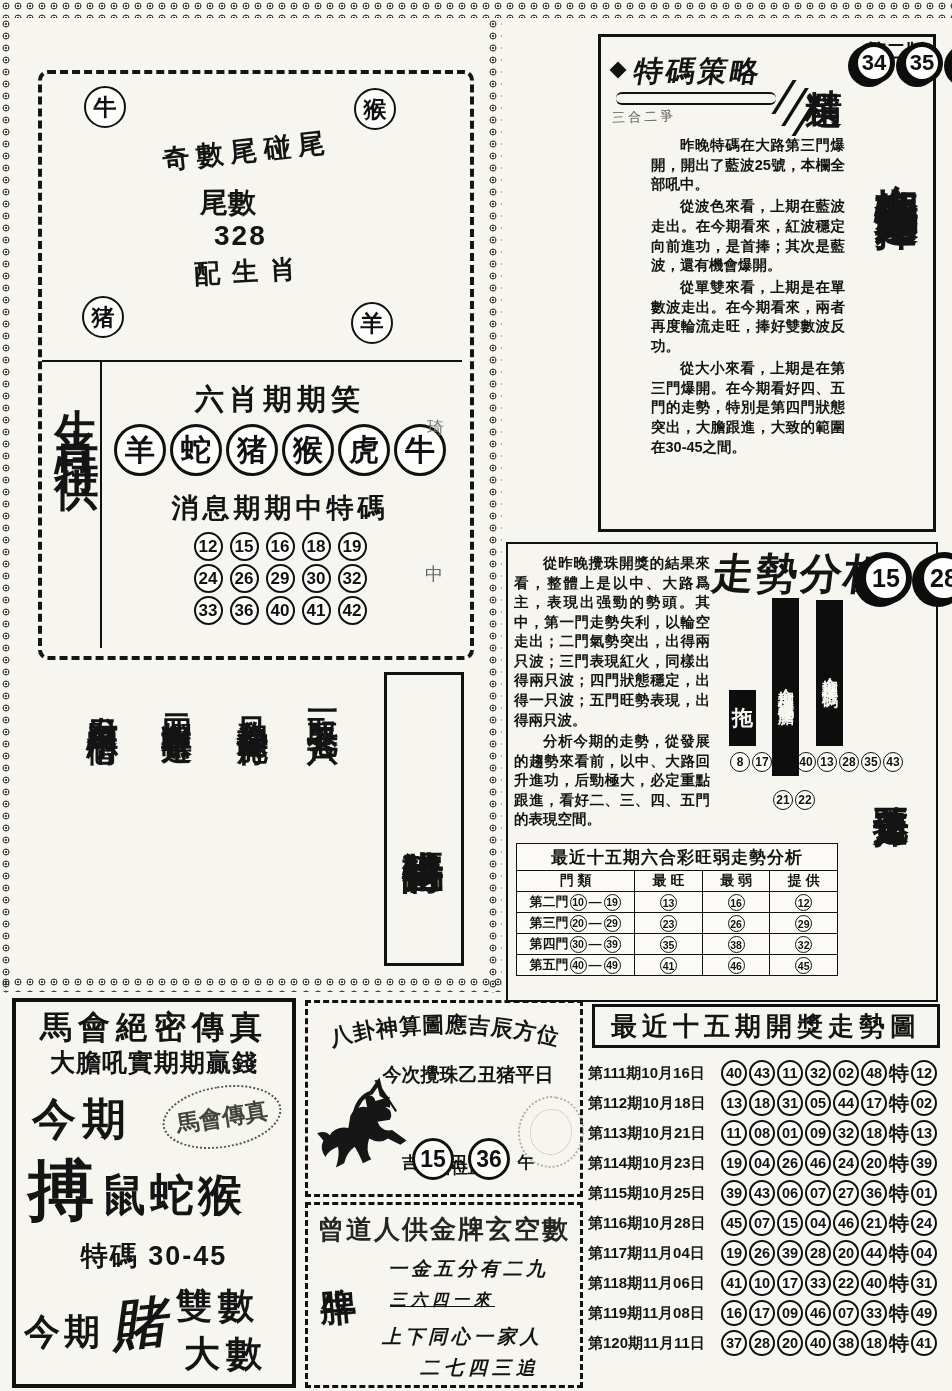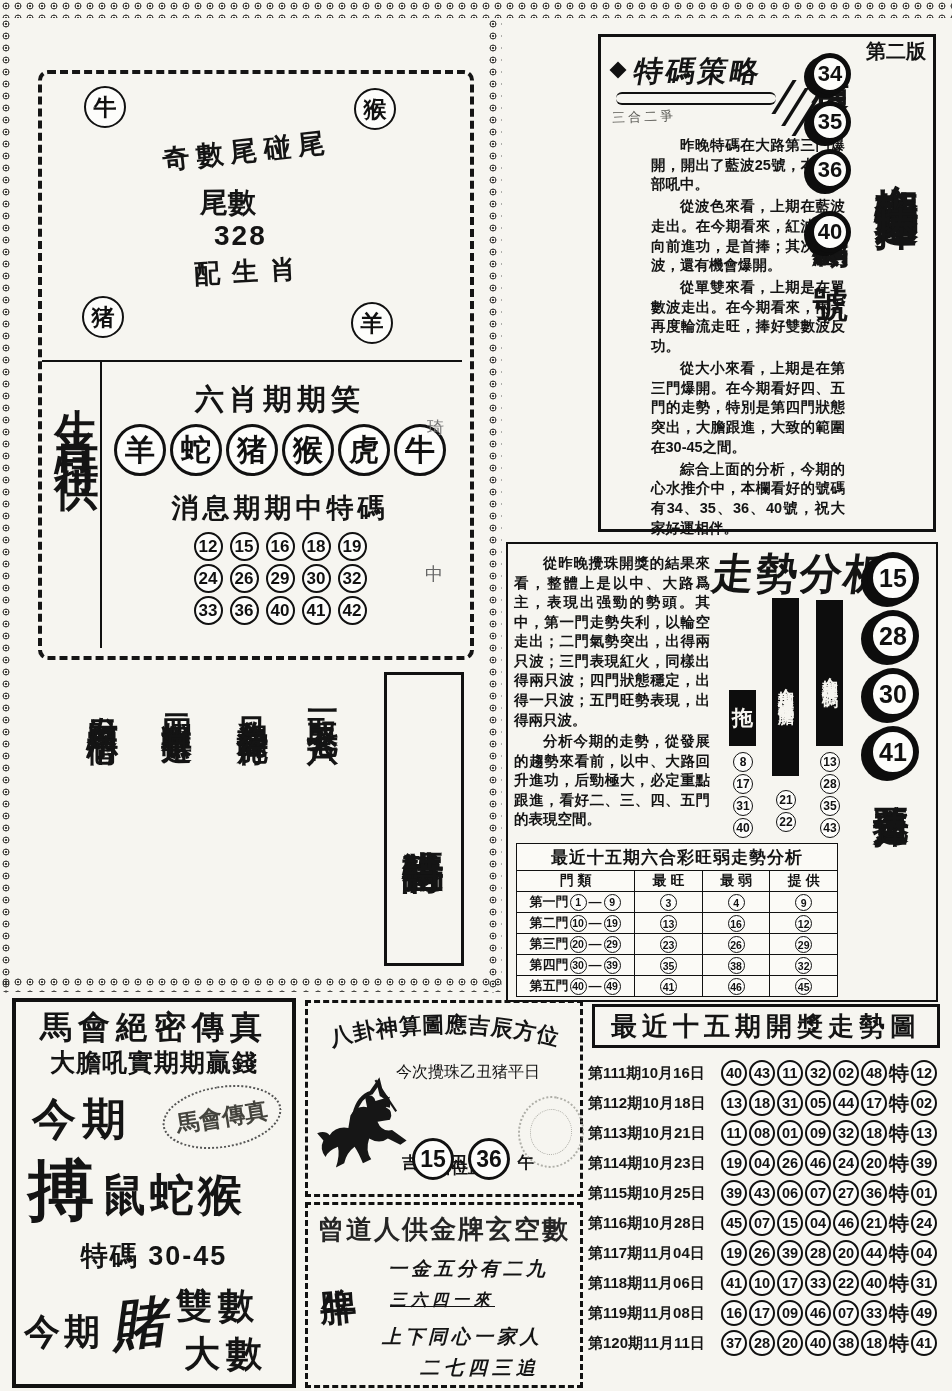--- a/index.html
+++ b/index.html
@@ -23,21 +23,21 @@
   .tcirc{width:17px;height:17px;border:1.5px solid #111;font-size:10.5px;font-weight:700;margin:0 1px;}
   .dcirc{width:26px;height:26px;border:2px solid #111;font-size:14.5px;font-weight:700;margin:0 1px;}
   .pick-ball{width:42px;height:42px;border:5px solid #0d0d0d;font-size:22px;font-weight:900;
              box-shadow:-5px 3px 0 0 #0d0d0d;}
   .big-ball{width:52px;height:52px;border:6px solid #0d0d0d;font-size:25px;font-weight:900;
             box-shadow:-6px 3px 0 0 #0d0d0d;}
   .bagua-circ{width:42px;height:42px;border:3px solid #111;font-size:23px;font-weight:800;}
   .numrow{display:flex;gap:7px;justify-content:center;margin-bottom:3px;}
   .black-label{background:#0d0d0d;color:#f6f5f0;display:flex;align-items:center;justify-content:center;
                font-weight:700;}
-  .col-stack{display:flex;flex-direction:column;align-items:center;gap:2px;}
+  .col-stack{display:flex;flex-direction:row;align-items:center;gap:2px;}
   
   table.strength{border-collapse:collapse;width:322px;background:#fbfaf6;}
   table.strength td,table.strength th{border:1.6px solid #111;text-align:center;padding:0;height:20px;}
   table.strength .title-cell{font-size:17px;font-weight:800;letter-spacing:1px;height:26px;}
   table.strength th{font-size:14px;font-weight:800;}
   .gate-cell{font-size:13px;font-weight:700;white-space:nowrap;}
   .gate-cell .dash{margin:0 1px;font-weight:700;}
   
   .draw-row{display:flex;align-items:center;height:30px;}
   .draw-label{width:132px;font-size:15px;font-weight:700;flex:none;}
@@ -133,21 +133,21 @@
   <div class="abs" style="left:28px;top:1146px;font-size:66px;font-weight:900;">搏</div>
   <div class="abs" style="left:102px;top:1166px;font-size:44px;font-weight:900;letter-spacing:4px;">鼠蛇猴</div>
   <div class="abs" style="left:22px;top:1238px;width:264px;text-align:center;font-size:27px;font-weight:800;letter-spacing:2px;">特碼 30-45</div>
   <div class="abs" style="left:24px;top:1308px;font-size:36px;font-weight:600;letter-spacing:4px;">今期</div>
   <div class="abs serif" style="left:112px;top:1288px;font-size:54px;font-weight:700;font-style:italic;transform:rotate(-6deg);">賭</div>
   <div class="abs" style="left:176px;top:1282px;font-size:36px;font-weight:900;letter-spacing:6px;">雙數</div>
   <div class="abs" style="left:184px;top:1330px;font-size:36px;font-weight:900;letter-spacing:6px;">大數</div>
 
   <div class="abs" style="left:305px;top:1000px;width:278px;height:197px;border:3px dashed #111;box-sizing:border-box;"></div>
   <div class="abs serif" id="bagua-title" style="left:316px;top:1014px;width:258px;text-align:center;font-size:22px;font-weight:800;letter-spacing:1px;"><span style="display: inline-block; transform: translateY(7.1375px) rotate(-14.4deg);">八</span><span style="display: inline-block; transform: translateY(2.7375px) rotate(-11.2deg);">卦</span><span style="display: inline-block; transform: translateY(-0.5625px) rotate(-8deg);">神</span><span style="display: inline-block; transform: translateY(-2.7625px) rotate(-4.8deg);">算</span><span style="display: inline-block; transform: translateY(-3.8625px) rotate(-1.6deg);">圖</span><span style="display: inline-block; transform: translateY(-3.8625px) rotate(1.6deg);">應</span><span style="display: inline-block; transform: translateY(-2.7625px) rotate(4.8deg);">吉</span><span style="display: inline-block; transform: translateY(-0.5625px) rotate(8deg);">辰</span><span style="display: inline-block; transform: translateY(2.7375px) rotate(11.2deg);">方</span><span style="display: inline-block; transform: translateY(7.1375px) rotate(14.4deg);">位</span></div>
-  <div class="abs serif" style="left:368px;top:1062px;width:200px;text-align:center;font-size:16px;font-weight:400;">今次攪珠乙丑猪平日</div>
+  <div class="abs serif" style="left:368px;top:1062px;width:200px;text-align:center;font-size:19px;font-weight:700;">今次攪珠乙丑猪平日</div>
   <div class="abs serif" style="left:368px;top:1152px;width:200px;text-align:center;font-size:16.5px;font-weight:700;">吉辰爲丑、申、午</div>
   <div class="abs serif" style="left:368px;top:1116px;width:200px;text-align:center;font-size:16.5px;font-weight:700;margin-top:41px;">吉位正西</div>
   <div class="abs" style="left:412px;top:1138px;display:flex;gap:14px;">
     <span class="circ bagua-circ">15</span>
     <span class="circ bagua-circ">36</span>
   </div>
   <svg class="abs" style="left:313px;top:1072px;" width="104" height="112" viewBox="0 0 100 100">
     <path d="M12 78 Q6 70 10 62 L4 55 Q12 52 16 57 Q22 48 34 50 L36 38 Q42 28 52 30 L50 20 Q58 16 60 24 L74 20 L70 30 Q78 34 74 42 L62 44 Q66 54 76 52 L90 62 L84 66 L72 60 Q64 66 54 60 Q50 72 56 80 L48 84 Q44 74 40 68 Q32 74 30 84 L22 88 Q26 76 24 68 Q14 72 12 78 Z" fill="#161616"></path>
     <path d="M40 36 Q44 20 56 16 L63 6 L66 18 Q74 22 72 30" stroke="#161616" stroke-width="4" fill="none"></path>
     <line x1="60" y1="4" x2="80" y2="34" stroke="#161616" stroke-width="2"></line>
@@ -170,21 +170,20 @@
   <div class="abs speed-pill" style="left:616px;top:92px;width:160px;height:9px;"></div>
   <div class="abs slash" style="left:782px;top:80px;height:34px;"></div>
   <div class="abs slash" style="left:793px;top:88px;height:38px;"></div>
   <div class="abs slash" style="left:804px;top:96px;height:40px;"></div>
   <div class="abs serif" style="left:612px;top:108px;font-size:13px;letter-spacing:3px;color:#33332e;opacity:.8;transform:rotate(-2deg);">三合二爭</div>
   <div class="abs news strategy-news" style="left:612px;top:136px;width:194px;">
     <p>昨晚特碼在大路第三門爆開，開出了藍波25號，本欄全部吼中。</p>
     <p>從波色來看，上期在藍波走出。在今期看來，紅波穩定向前進功，是首捧；其次是藍波，還有機會爆開。</p>
     <p>從單雙來看，上期是在單數波走出。在今期看來，兩者再度輪流走旺，捧好雙數波反功。</p>
     <p>從大小來看，上期是在第三門爆開。在今期看好四、五門的走勢，特別是第四門狀態突出，大膽跟進，大致的範圍在30-45之間。</p>
-    <p>綜合上面的分析，今期的心水推介中，本欄看好的號碼有34、35、36、40號，祝大家好運相伴。</p>
   </div>
   <div class="abs col-stack" style="left:798px;top:42px;width:64px;gap:5px;">
     <span class="vt" style="font-size:37px;font-weight:900;letter-spacing:3px;">精選</span>
     <div id="pick-balls" class="col-stack" style="gap:6px;">
         <span class="circ pick-ball">34</span>
         <span class="circ pick-ball">35</span>
         <span class="circ pick-ball">36</span>
       </div>
     <span class="vt" style="font-size:36px;font-weight:900;letter-spacing:2px;">號兼顧冷碼</span>
     <span class="circ pick-ball">40</span>
@@ -235,26 +234,20 @@
         <td colspan="4" class="title-cell">最近十五期六合彩旺弱走勢分析</td>
       </tr>
       <tr>
         <th style="width:118px;">門 類</th>
         <th style="width:68px;">最 旺</th>
         <th style="width:68px;">最 弱</th>
         <th style="width:68px;">提 供</th>
       </tr>
     </thead>
     <tbody id="strength-body">
-        <tr>
-          <td class="gate-cell"><span>第一門</span><span class="circ tcirc">1</span><span class="dash">—</span><span class="circ tcirc">9</span></td>
-          <td><span class="circ tcirc">3</span></td>
-          <td><span class="circ tcirc">4</span></td>
-          <td><span class="circ tcirc">9</span></td>
-        </tr>
         <tr>
           <td class="gate-cell"><span>第二門</span><span class="circ tcirc">10</span><span class="dash">—</span><span class="circ tcirc">19</span></td>
           <td><span class="circ tcirc">13</span></td>
           <td><span class="circ tcirc">16</span></td>
           <td><span class="circ tcirc">12</span></td>
         </tr>
         <tr>
           <td class="gate-cell"><span>第三門</span><span class="circ tcirc">20</span><span class="dash">—</span><span class="circ tcirc">29</span></td>
           <td><span class="circ tcirc">23</span></td>
           <td><span class="circ tcirc">26</span></td>

